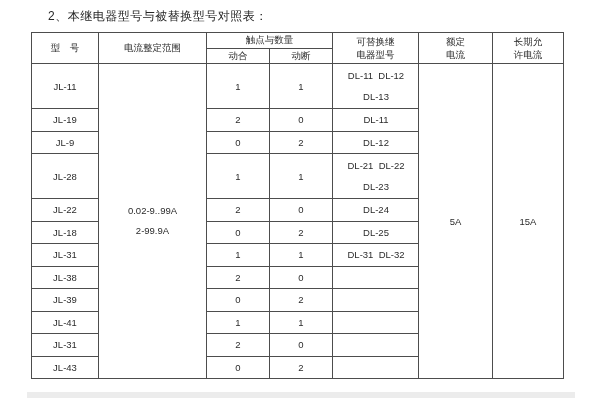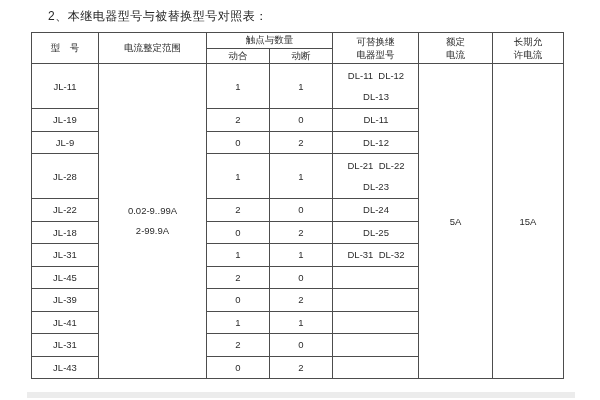--- a/index.html
+++ b/index.html
@@ -132,21 +132,21 @@
         <td class="cell-num">2</td>
         <td class="cell-replace">DL-25</td>
       </tr>
       <tr style="height: 22.5px;">
         <td class="cell-model">JL-31</td>
         <td class="cell-num">1</td>
         <td class="cell-num">1</td>
         <td class="cell-replace">DL-31  DL-32</td>
       </tr>
       <tr style="height: 22.5px;">
-        <td class="cell-model">JL-45</td>
+        <td class="cell-model">JL-38</td>
         <td class="cell-num">2</td>
         <td class="cell-num">0</td>
         <td class="cell-replace"></td>
       </tr>
       <tr style="height: 22.5px;">
         <td class="cell-model">JL-39</td>
         <td class="cell-num">0</td>
         <td class="cell-num">2</td>
         <td class="cell-replace"></td>
       </tr>

